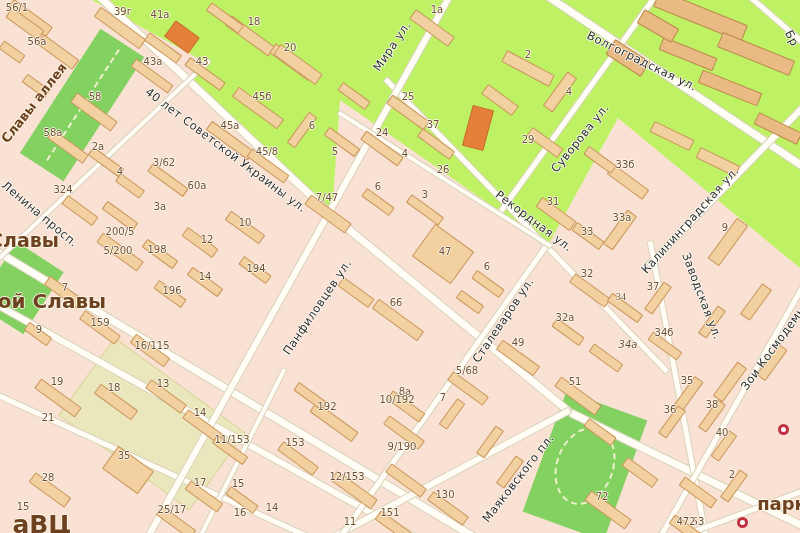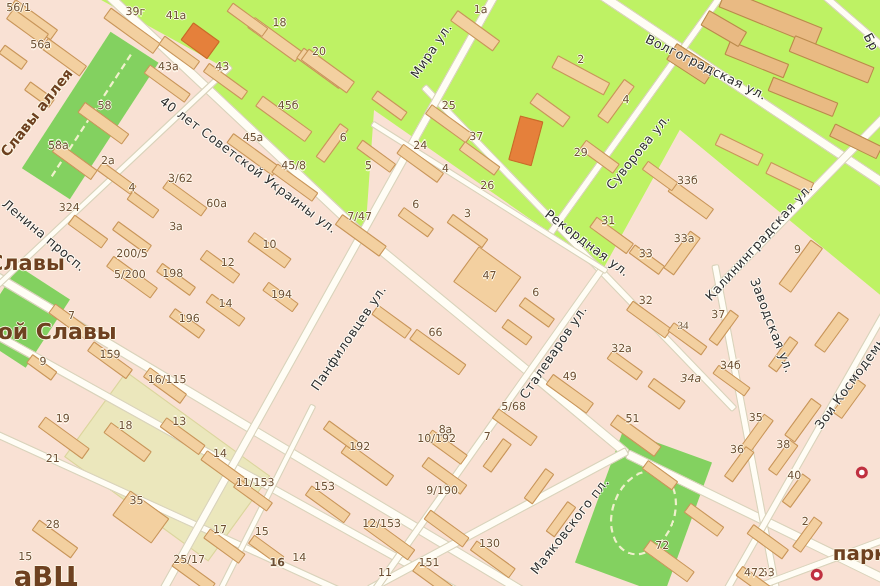--- a/index.html
+++ b/index.html
@@ -253,21 +253,21 @@
     <div class="blabel" style="left: 163px; top: 384px; color: rgb(109, 80, 53);">13</div>
     <div class="blabel" style="left: 48px; top: 418px; color: rgb(109, 80, 53);">21</div>
     <div class="blabel" style="left: 200px; top: 413px; color: rgb(109, 80, 53);">14</div>
     <div class="blabel" style="left: 232px; top: 440px; color: rgb(109, 80, 53);">11/153</div>
     <div class="blabel" style="left: 124px; top: 456px; color: rgb(109, 80, 53);">35</div>
     <div class="blabel" style="left: 48px; top: 478px; color: rgb(109, 80, 53);">28</div>
     <div class="blabel" style="left: 200px; top: 483px; color: rgb(109, 80, 53);">17</div>
     <div class="blabel" style="left: 238px; top: 484px; color: rgb(109, 80, 53);">15</div>
     <div class="blabel" style="left: 23px; top: 507px; color: rgb(109, 80, 53);">15</div>
     <div class="blabel" style="left: 172px; top: 510px; color: rgb(109, 80, 53);">25/17</div>
-    <div class="blabel" style="left: 252px; top: 513px; color: rgb(109, 80, 53); font-weight: bold;">16</div>
+    <div class="blabel" style="left: 240px; top: 513px; color: rgb(109, 80, 53);">16</div>
     <div class="blabel" style="left: 272px; top: 508px; color: rgb(109, 80, 53);">14</div>
     <div class="blabel" style="left: 405px; top: 392px; color: rgb(109, 80, 53); text-decoration: underline;">8а</div>
     <div class="blabel" style="left: 467px; top: 371px; color: rgb(109, 80, 53);">5/68</div>
     <div class="blabel" style="left: 443px; top: 398px; color: rgb(109, 80, 53);">7</div>
     <div class="blabel" style="left: 327px; top: 407px; color: rgb(109, 80, 53);">192</div>
     <div class="blabel" style="left: 397px; top: 400px; color: rgb(109, 80, 53);">10/192</div>
     <div class="blabel" style="left: 295px; top: 443px; color: rgb(109, 80, 53);">153</div>
     <div class="blabel" style="left: 402px; top: 447px; color: rgb(109, 80, 53);">9/190</div>
     <div class="blabel" style="left: 347px; top: 477px; color: rgb(109, 80, 53);">12/153</div>
     <div class="blabel" style="left: 445px; top: 495px; color: rgb(109, 80, 53);">130</div>

